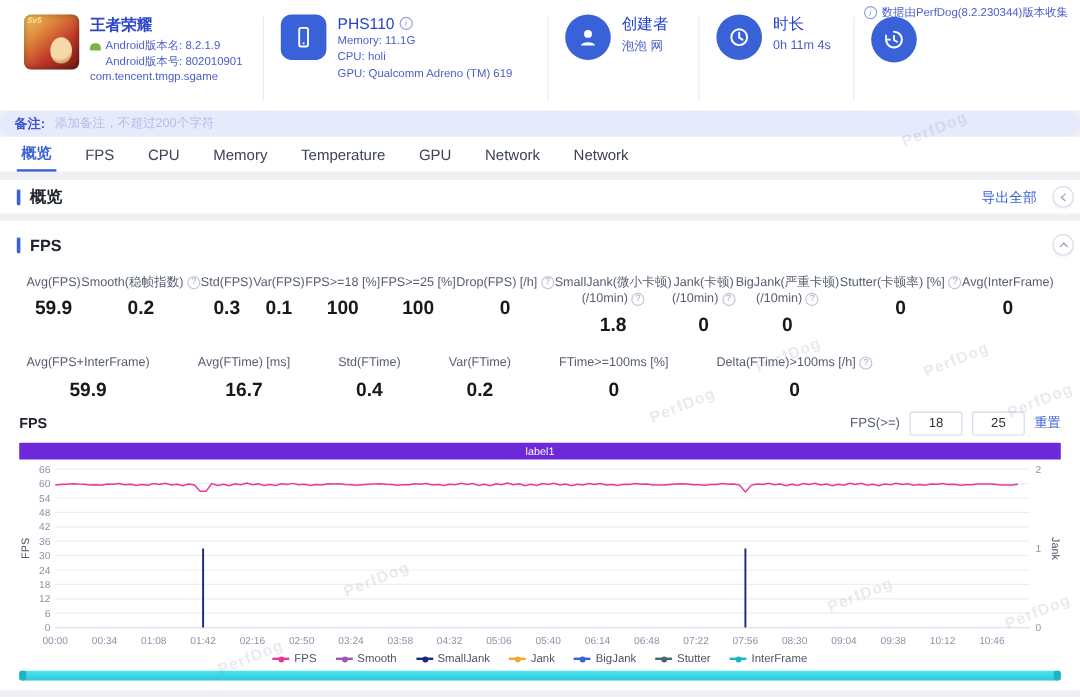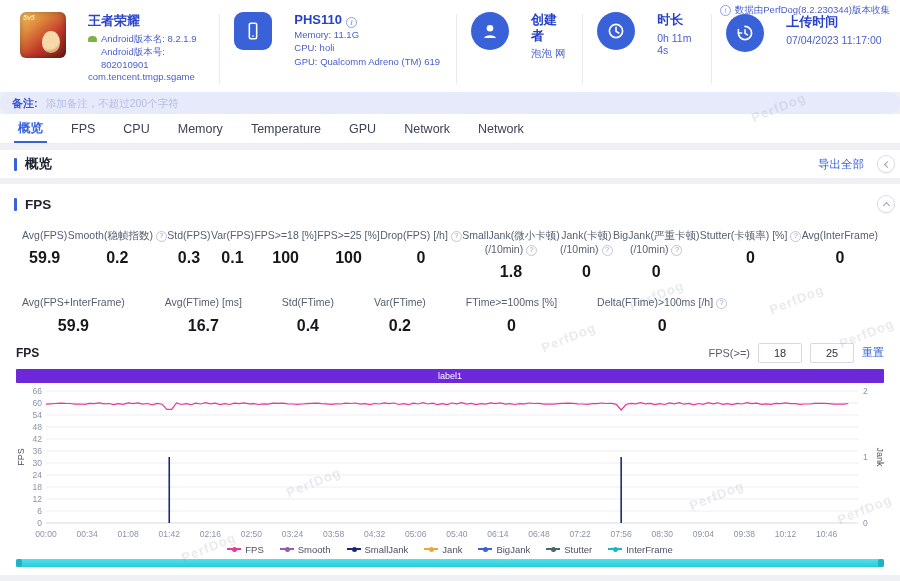--- a/index.html
+++ b/index.html
@@ -6,39 +6,39 @@
   html,body { width:900px; height:581px; overflow:hidden; }
   body { font-family:"Liberation Sans","DejaVu Sans",sans-serif; background:#eef0f4; position:relative; color:#333; }
 
   
   .watermark-layer { position:absolute; inset:0; pointer-events:none; z-index:50; }
   .wm { position:absolute; font-size:13px; font-weight:bold; color:rgba(130,140,165,0.18); transform:rotate(-22deg); letter-spacing:1px; }
 
   
   .header { background:#fff; height:92px; display:flex; align-items:flex-start; padding:12px 10px 0 12px; position:relative; }
   .hdiv { width:1px; background:#e9ebf4; align-self:stretch; margin:2px 6px 8px 6px; }
-  .hblock { display:flex; gap:22px; padding:0 8px; }
+  .hblock { display:flex; gap:9px; padding:0 8px; }
   .game-block { width:205px; }
   .device-block { width:228px; }
   .creator-block { width:115px; }
   .duration-block { width:118px; }
   .upload-block { width:175px; padding-top:2px; }
 
   .game-icon { width:46px; height:46px; border-radius:6px; flex:none; position:relative;
     background:linear-gradient(140deg,#f2c568 0%,#e08a3c 30%,#c0392b 62%,#6e1b12 100%); box-shadow:inset 0 0 6px rgba(0,0,0,.35); }
   .game-badge { position:absolute; top:2px; left:3px; font-size:7px; font-weight:bold; color:#ffe084; font-style:italic; }
   .game-face { position:absolute; right:6px; bottom:5px; width:18px; height:22px; border-radius:50% 50% 45% 45%; background:radial-gradient(circle at 40% 35%, #f5d9a8 0 55%, #b85c28 100%); }
   .game-title { font-size:13px; font-weight:bold; color:#2b46c8; margin-bottom:3px; }
   .game-ver { display:flex; gap:4px; }
   .android-icon { width:9px; height:6px; background:#7cb342; border-radius:4px 4px 1px 1px; display:inline-block; margin-top:3px; flex:none; }
   .sm-blue { font-size:9.5px; color:#4a5ec9; line-height:1.35; }
 
   .icon-badge { width:38px; height:38px; border-radius:50%; background:#3a62d8; flex:none; display:flex; align-items:center; justify-content:center; }
   .icon-badge.square { border-radius:9px; }
-  .blk-title { font-size:13px; font-weight:bold; color:#2742c8; line-height:1.2; display:flex; align-items:flex-end; gap:4px; }
+  .blk-title { font-size:13px; font-weight:normal; color:#2742c8; line-height:1.2; display:flex; align-items:center; gap:4px; }
   .blk-value { font-size:10.5px; color:#4a5ec9; margin-top:4px; }
   .device-lines .sm-blue { margin-top:1px; }
 
   .mini-info { display:inline-flex; width:11px; height:11px; border:1px solid #8fa0dd; border-radius:50%; color:#8fa0dd; font-size:7.5px; align-items:center; justify-content:center; font-style:italic; flex:none; }
 
   .collect-info { position:absolute; top:4px; right:10px; display:flex; align-items:center; gap:4px; font-size:9.5px; color:#4a5ec9; }
 
   
   .note-bar { height:22px; background:#e7eafb; display:flex; align-items:center; padding:0 12px; gap:8px;border-radius:10px; }
   .note-label { font-size:11px; color:#3a55d0; font-weight:bold; flex:none; }
@@ -185,26 +185,20 @@
 
   <div class="hdiv"></div>
 
   <div class="hblock upload-block">
     <div class="icon-badge">
       <svg width="22" height="22" viewBox="0 0 24 24">
           <path d="M12 4.8a7.2 7.2 0 1 1-7.2 7.2" fill="none" stroke="#fff" stroke-width="1.8" stroke-linecap="round"></path>
           <path d="M4.8 7.5v4.5h4.2" fill="none" stroke="#fff" stroke-width="1.6"></path>
           <path d="M12 8.6v3.8l2.7 1.6" fill="none" stroke="#fff" stroke-width="1.7" stroke-linecap="round"></path>
         </svg>
-    </div>
-    <div>
-      <div class="blk-title">
-          <span>上传时间</span>
-        </div>
-      <div class="blk-value">07/04/2023 11:17:00</div>
     </div>
   </div>
 </header>
 
 <div class="note-bar">
   <span class="note-label">备注:</span>
   <input class="note-input" placeholder="添加备注，不超过200个字符" style="">
 </div>
 
 <div class="tab-bar">

